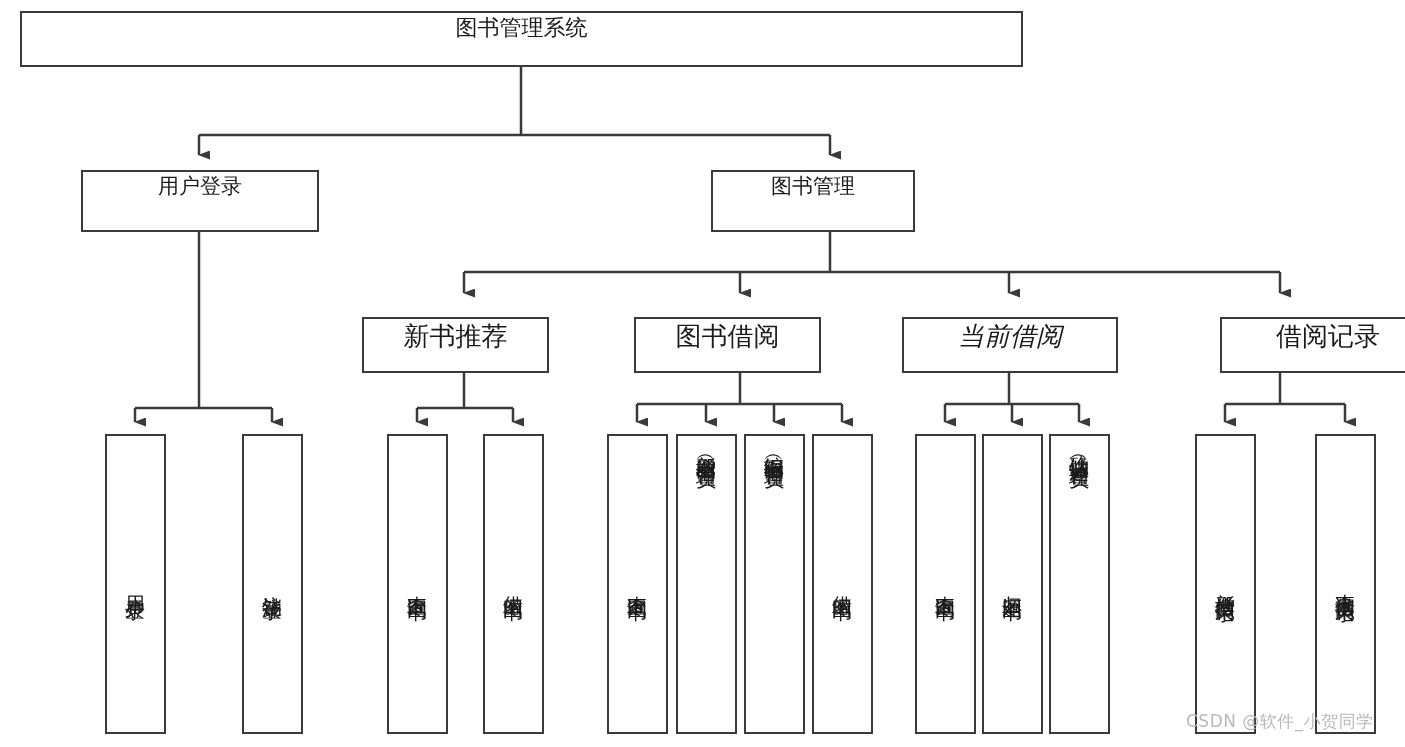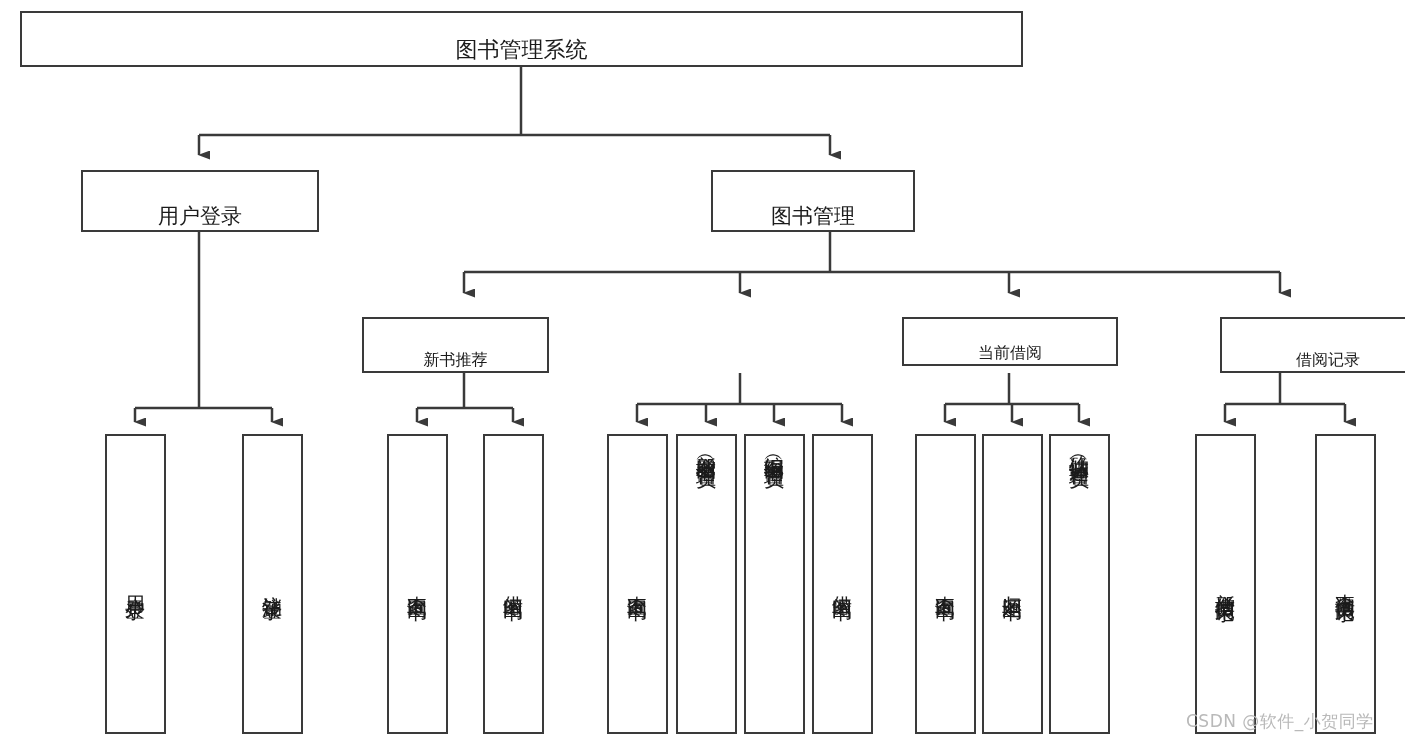--- a/index.html
+++ b/index.html
@@ -24,33 +24,33 @@
     width: 1405px;
     height: 747px;
     pointer-events: none;
   }
   .node {
     position: absolute;
     box-sizing: border-box;
     border: 2.5px solid #3a3a3a;
     background: #ffffff;
     display: flex;
-    align-items: flex-end;
+    align-items: flex-start;
     justify-content: center;
     color: #1b1b1b;
     z-index: 2;
   }
   .node.root {
     font-size: 22px;
   }
   .node.lvl2 {
     font-size: 21px;
   }
   .node.lvl3 {
-    font-size: 16px;
+    font-size: 26px;
   }
   .node.leaf {
     writing-mode: vertical-rl;
     text-orientation: upright;
     font-size: 20px;
     letter-spacing: 2px;
     line-height: 1;
     padding-top: 4px;
     padding-bottom: 4px;
     align-items: center;
@@ -137,21 +137,24 @@
   <div class="node lvl2" style="left:81px; top:170px; width:238px; height:62px;">
     <span class="node-label">用户登录</span>
   </div>
   <div class="node lvl2" style="left:711px; top:170px; width:204px; height:62px;">
     <span class="node-label">图书管理</span>
   </div>
 
   <div class="node lvl3" style="left:362px; top:317px; width:187px; height:56px;">
     <span class="node-label">新书推荐</span>
   </div>
-  <div class="node lvl3" style="left:902px; top:317px; width:216px; height:49px;">
+  <div class="node lvl3" style="left:634px; top:317px; width:187px; height:56px;">
+    <span class="node-label">图书借阅</span>
+  </div>
+  <div class="node lvl3" style="left:902px; top:317px; width:216px; height:56px;font-style:italic;">
     <span class="node-label">当前借阅</span>
   </div>
   <div class="node lvl3" style="left:1172px; top:317px; width:216px; height:56px;margin-left:48px;">
     <span class="node-label">借阅记录</span>
   </div>
 
   <div class="node leaf" style="left:105px; top:434px; width:61px; height:300px;">
     <span class="node-label">用户登录</span>
   </div>
   <div class="node leaf" style="left:242px; top:434px; width:61px; height:300px;">

